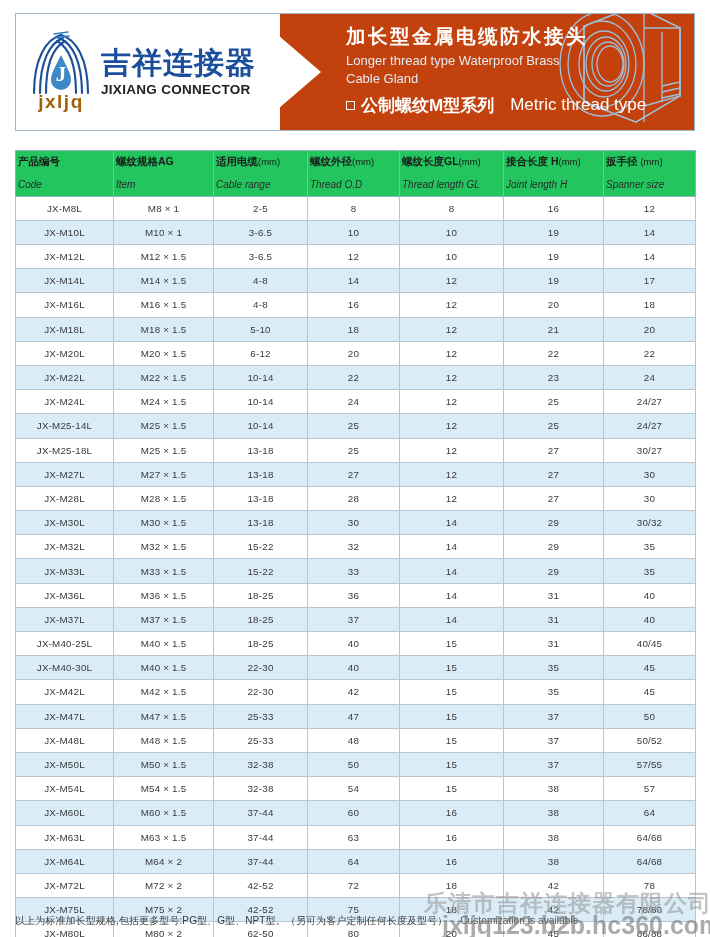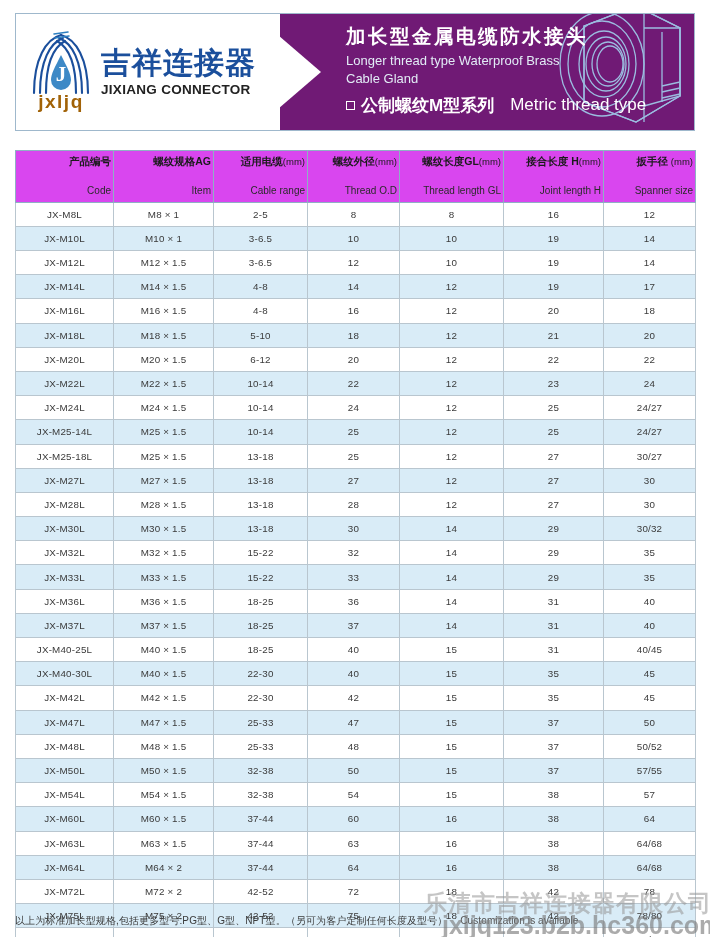--- a/index.html
+++ b/index.html
@@ -65,21 +65,21 @@
     font-size: 13.5px;
     font-weight: bold;
     color: #222222;
     letter-spacing: 0.3px;
     margin-top: 3px;
     white-space: nowrap;
   }
 
   .banner {
     flex: 1 1 auto;
-    background: #701a75;
+    background: #c2410c;
     position: relative;
     overflow: hidden;
   }
   .banner-arrow {
     position: absolute;
     left: -1px;
     top: 50%;
     transform: translateY(-50%);
     width: 42px;
     height: 72px;
@@ -148,39 +148,40 @@
   }
   .spec-table col.c0 { width: 98px; }
   .spec-table col.c1 { width: 100px; }
   .spec-table col.c2 { width: 94px; }
   .spec-table col.c3 { width: 92px; }
   .spec-table col.c4 { width: 104px; }
   .spec-table col.c5 { width: 100px; }
   .spec-table col.c6 { width: 92px; }
 
   .spec-table th {
-    background: #d946ef;
+    background: #22c55e;
     border: 1px solid #8fb0c4;
     padding: 4px 2px 5px 2px;
-    text-align: right;
+    text-align: left;
     font-weight: normal;
     line-height: 1.3;
   }
   .th-cn {
     display: block;
     font-size: 10.5px;
     font-weight: bold;
     color: #1a1a1a;
   }
   .th-cn .unit { font-weight: normal; font-size: 9.5px; }
   .th-en {
     display: block;
     font-size: 10px;
     color: #2a2a2a;
-    margin-top: 15px;
+    margin-top: 9px;
+    font-style: italic;
   }
 
   .spec-table td {
     border: 1px solid #b9c6cf;
     padding: 0;
     height: 23.2px;
     text-align: center;
     color: #3a3a3a;
     font-size: 9.8px;
     letter-spacing: 0.2px;

